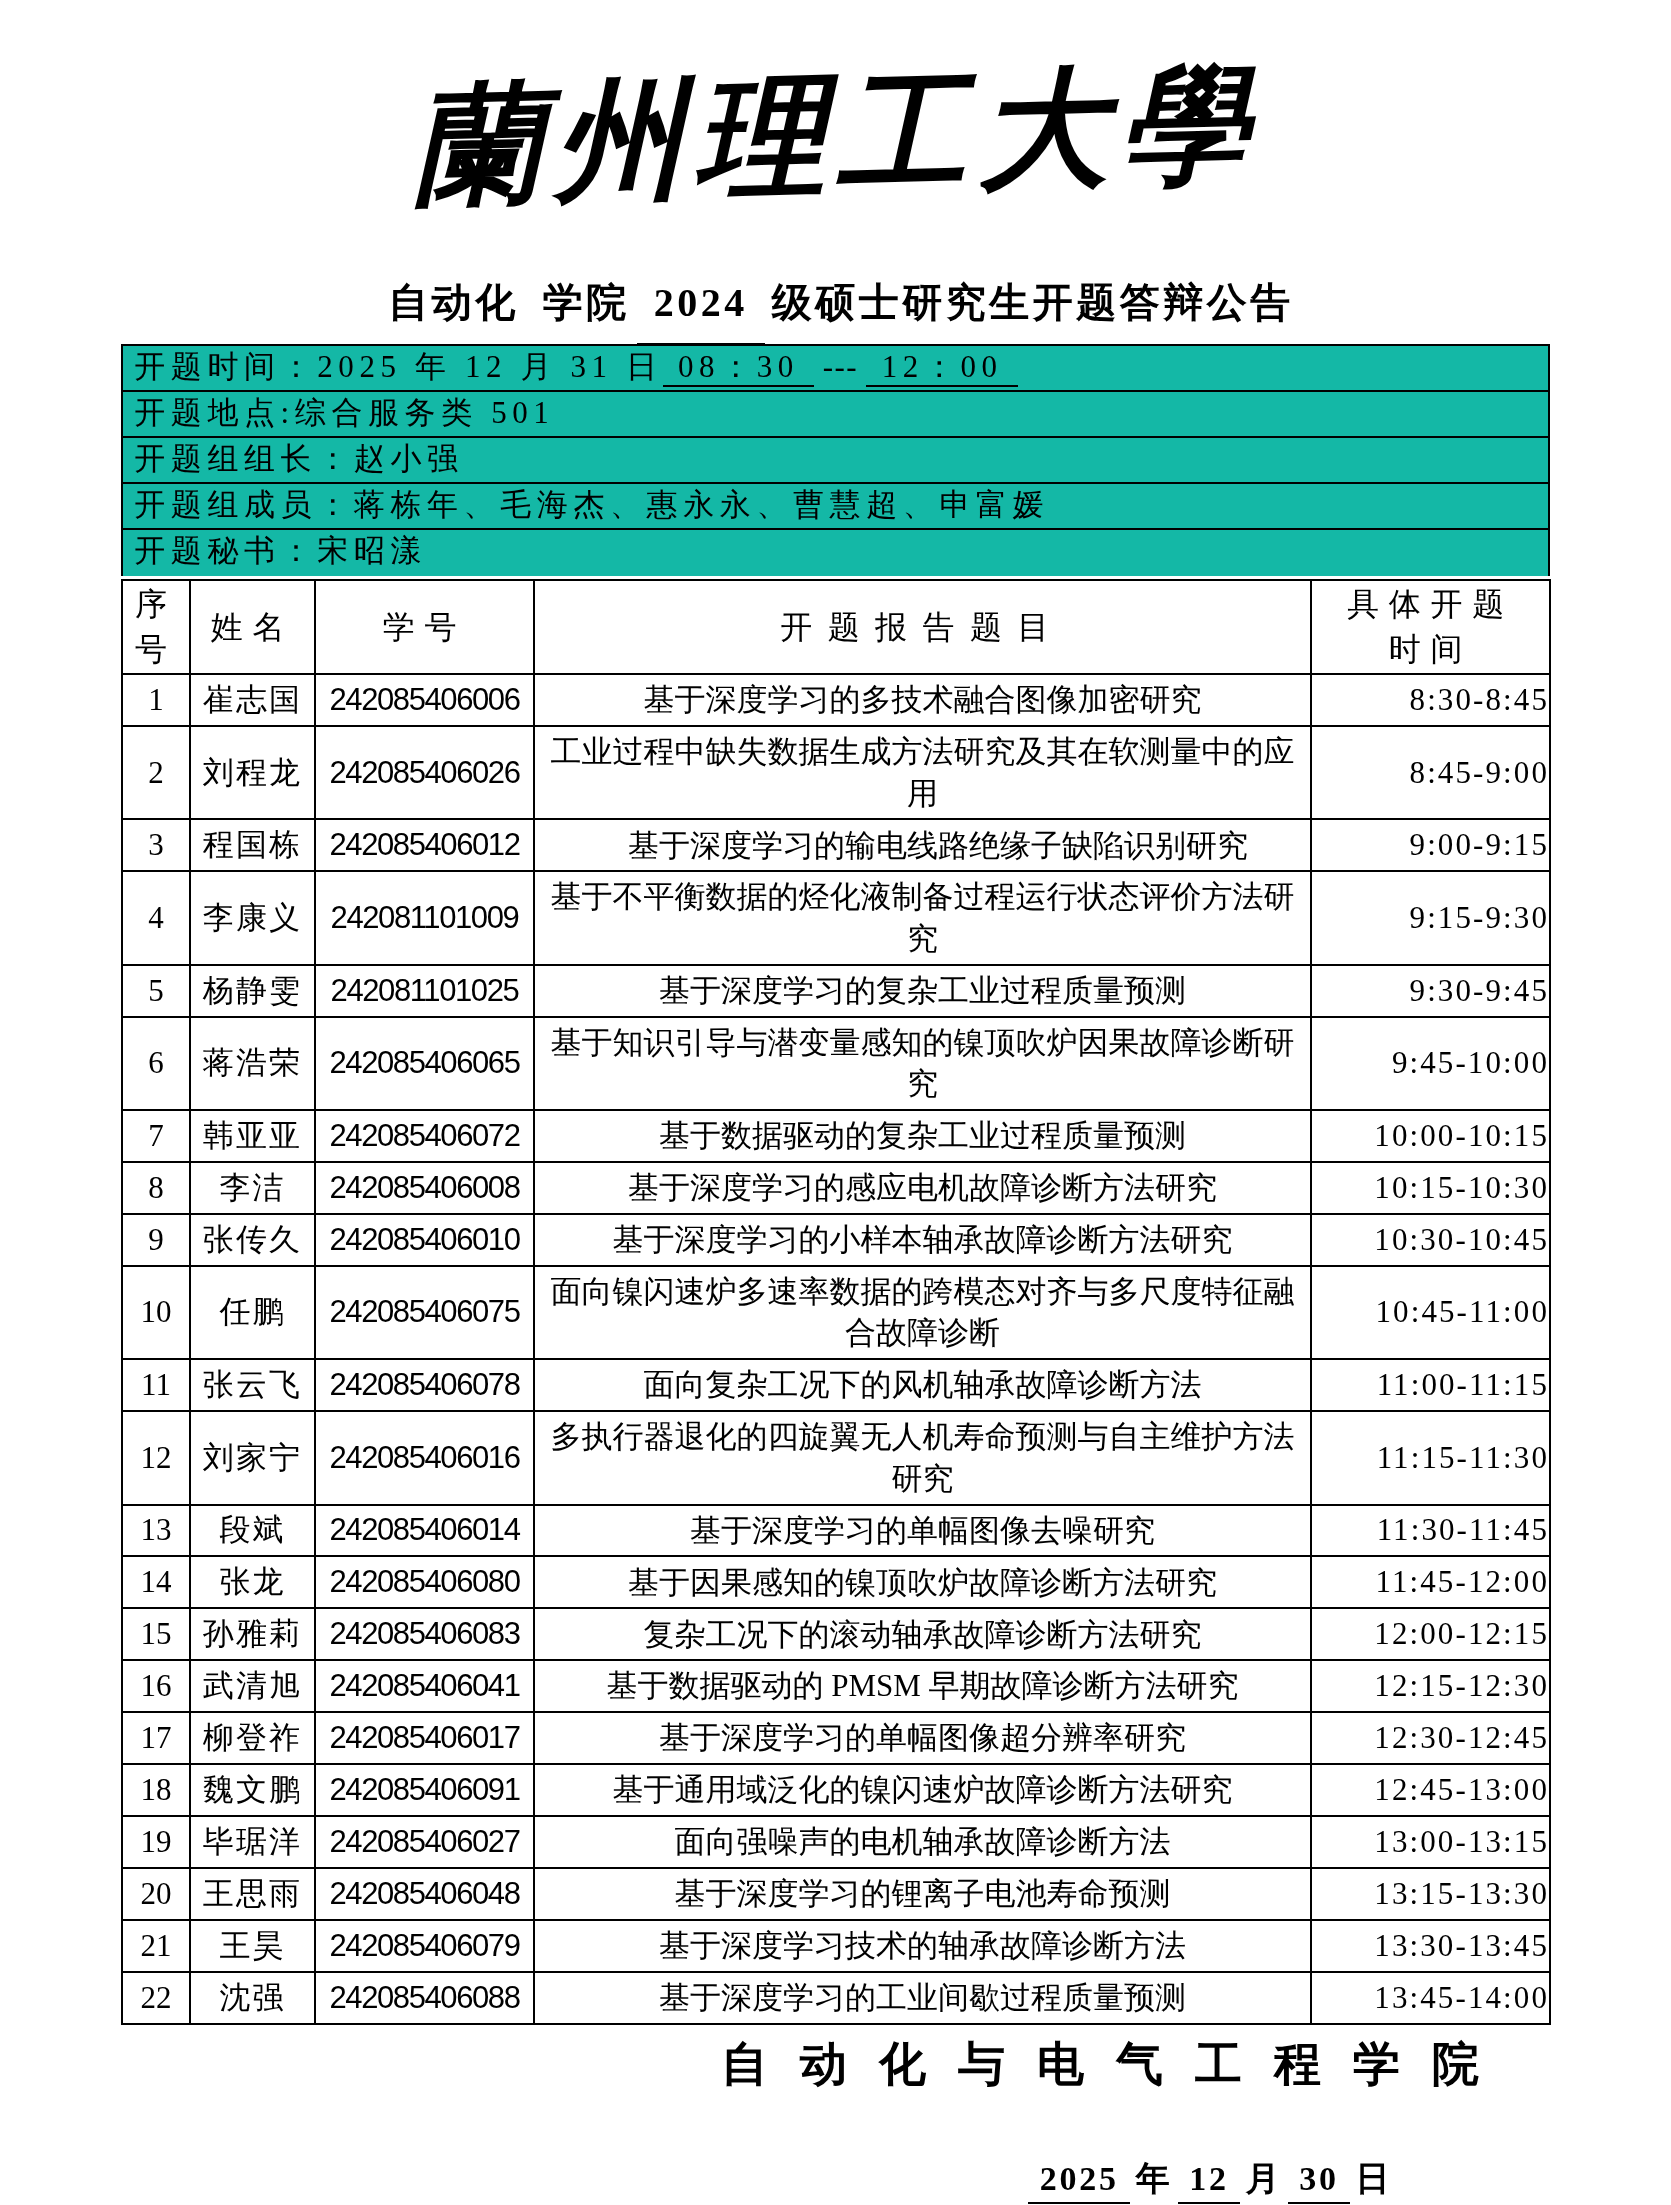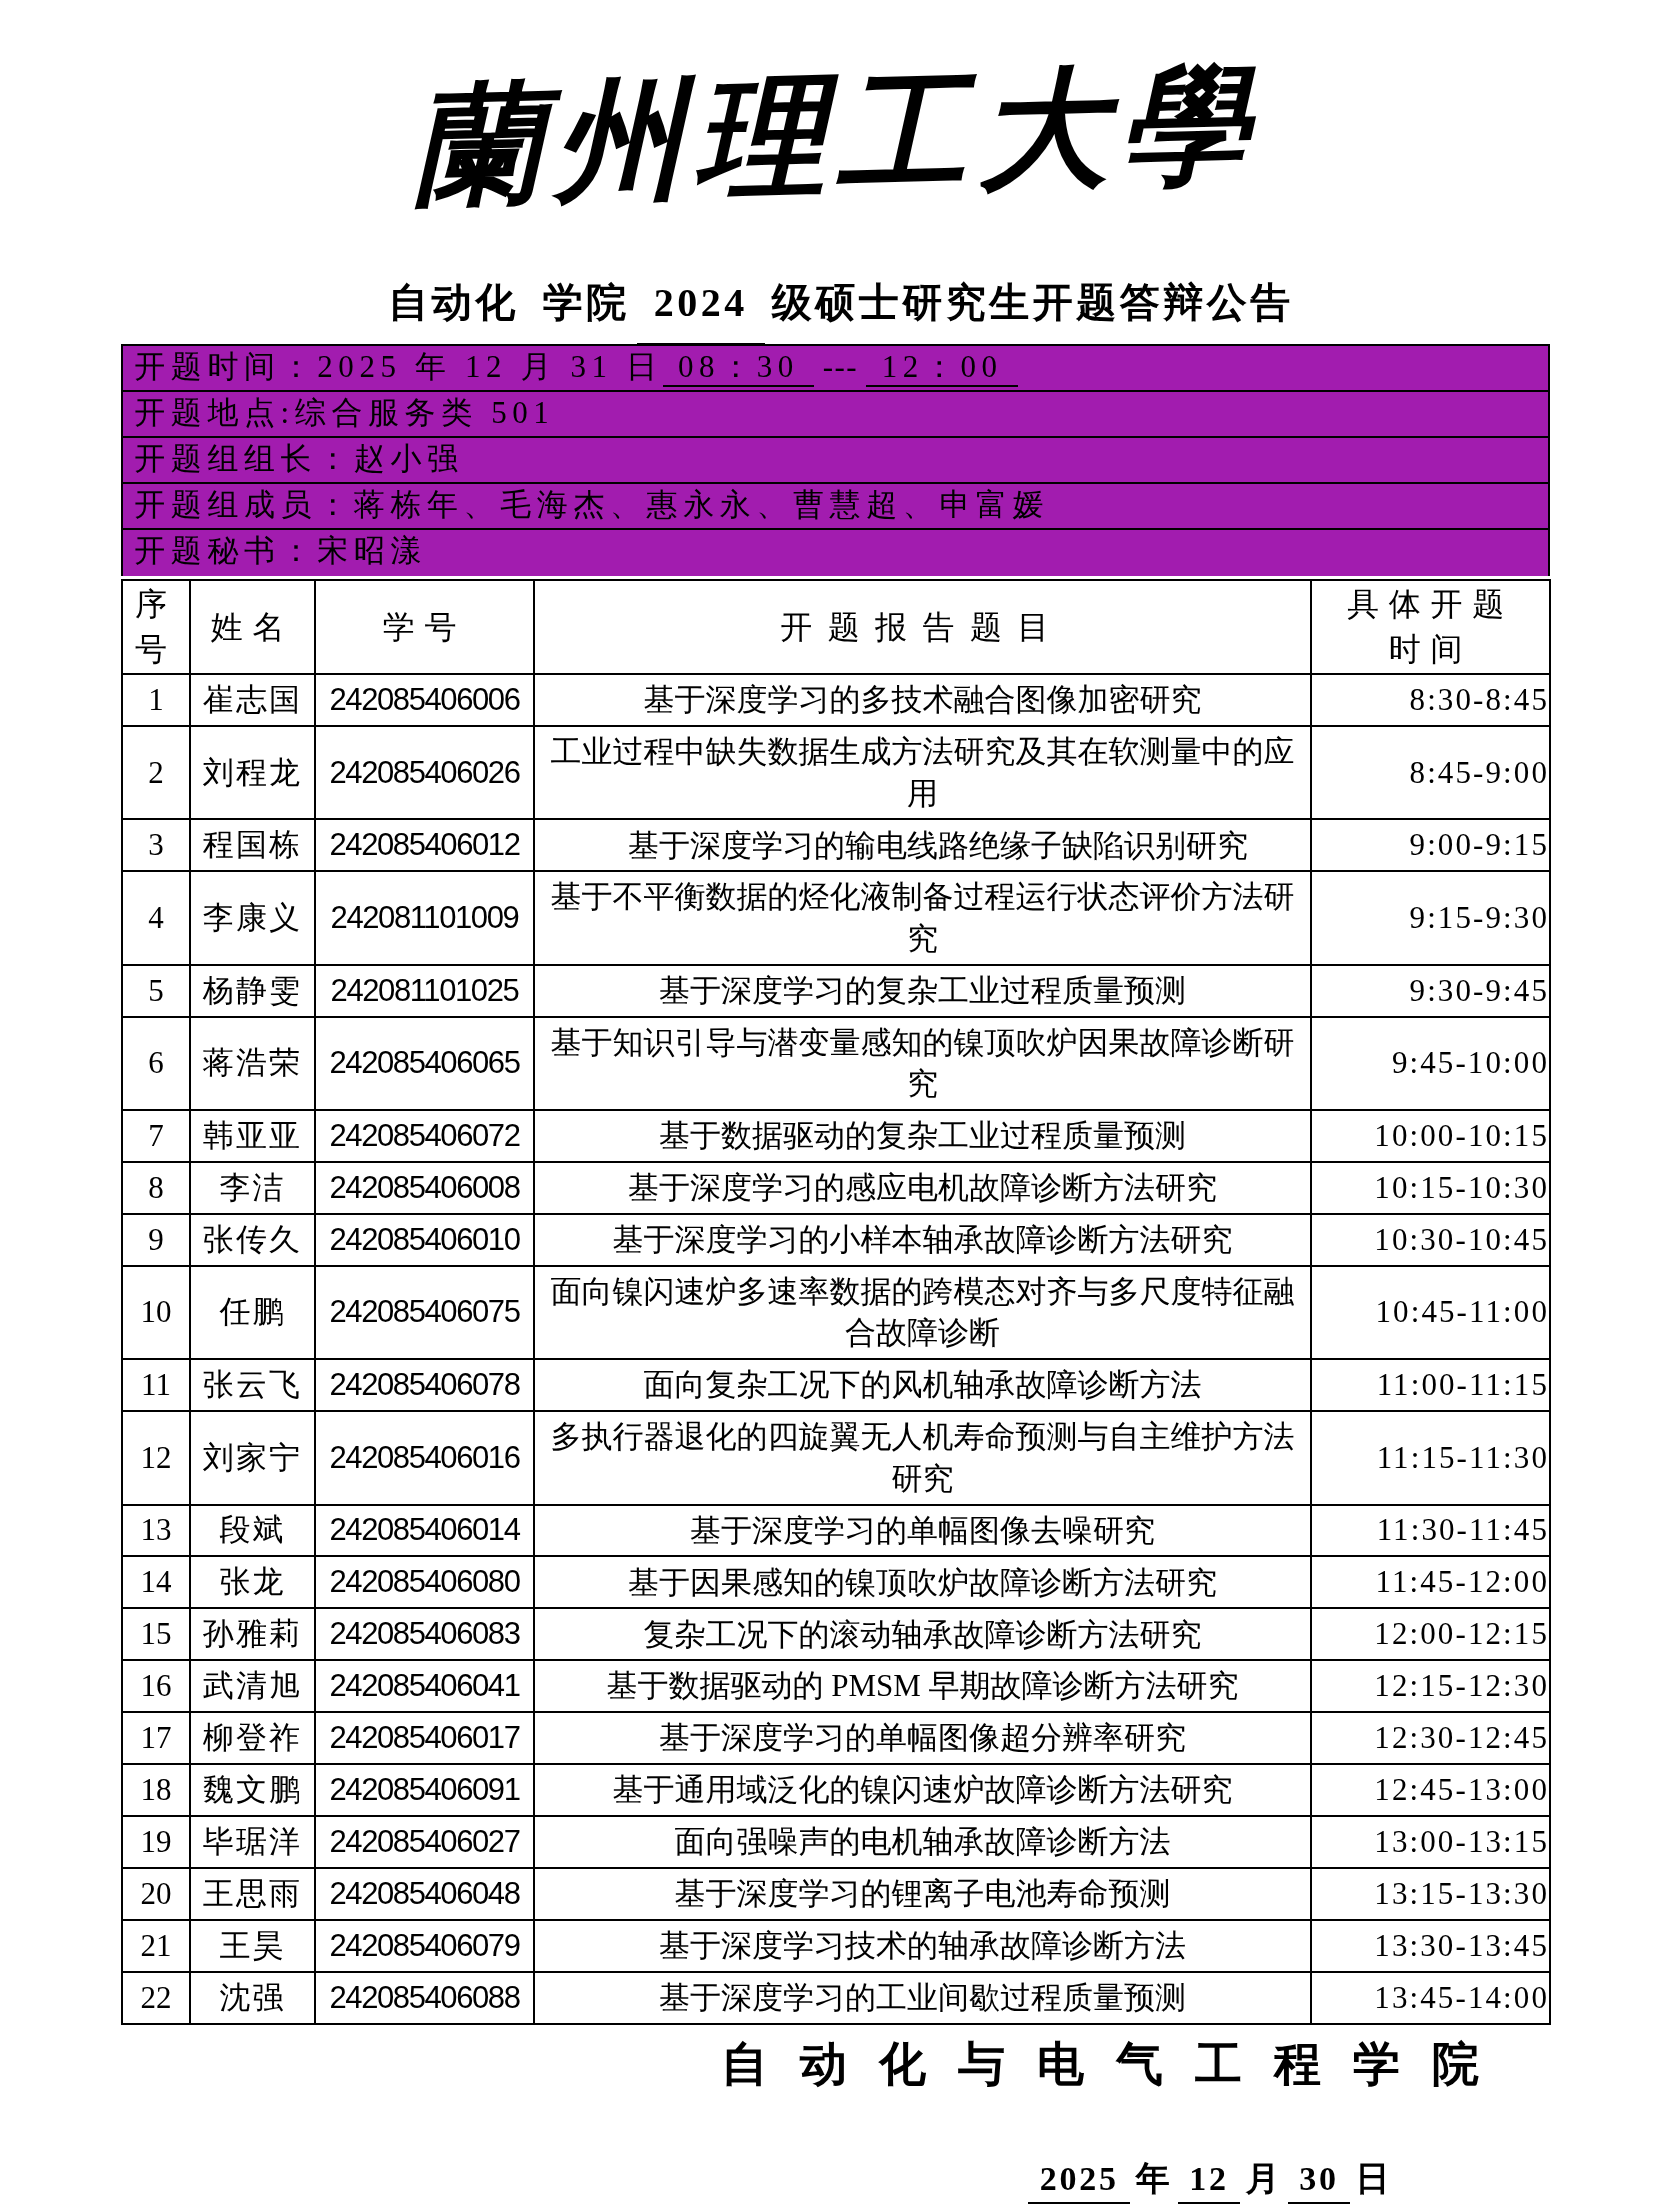--- a/index.html
+++ b/index.html
@@ -20,21 +20,21 @@
   .doc-title {
     position:absolute; top:275px; left:0; width:100%; text-align:center;
     font-size:40px; font-weight:700; letter-spacing:3.5px; white-space:nowrap;
   }
   .doc-title .u { display:inline-block; border-bottom:3.5px solid #000; padding:0 17px 17px; }
   .doc-title .seg { display:inline-block; padding:0 7px 2.8px; }
 
   
   .info-block {
     position:absolute; left:121px; top:344px; width:1429px;
-    border:2.8px solid #000; border-bottom:none; background:#a21caf;
+    border:2.8px solid #000; border-bottom:none; background:#14b8a6;
   }
   .info-row {
     height:46px; line-height:42px; border-bottom:2.1px solid #000;
     font-size:31px; letter-spacing:5.6px; padding-left:11.2px;
     white-space:nowrap; overflow:hidden;
   }
   .info-row:last-child { border-bottom:none; }
   .info-underline { display:inline-block; border-bottom:2.1px solid #000; padding:0 15.4px; line-height:37px; }
   .info-dash { display:inline-block; padding:0 8.4px; letter-spacing:1.4px; }
 

